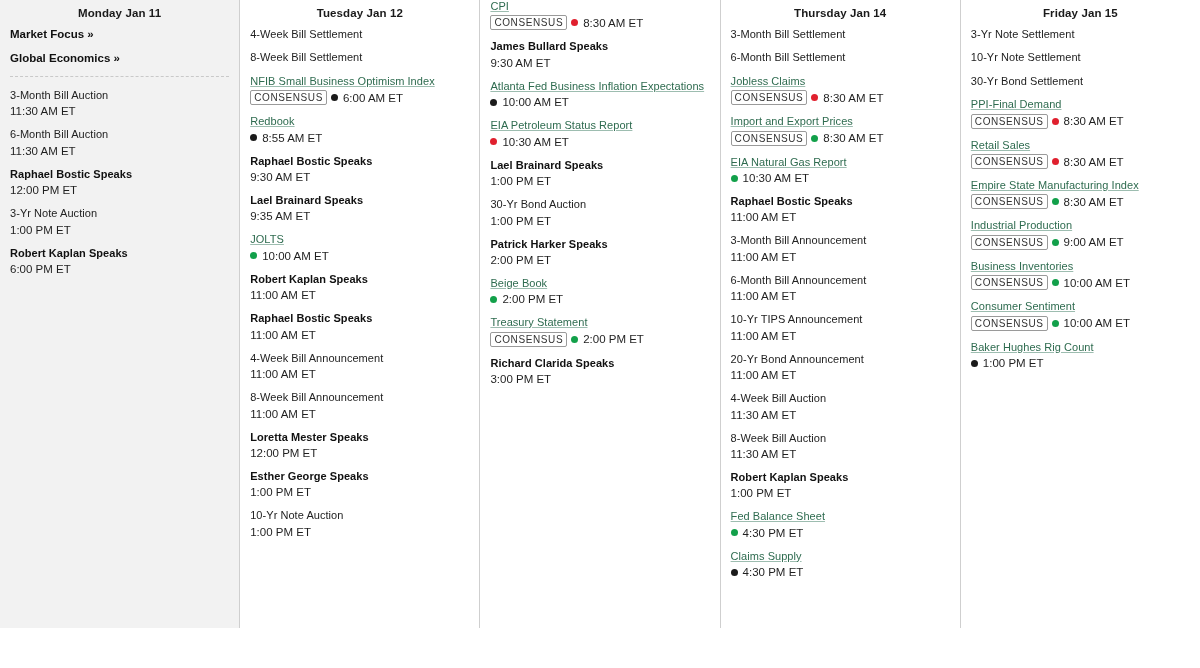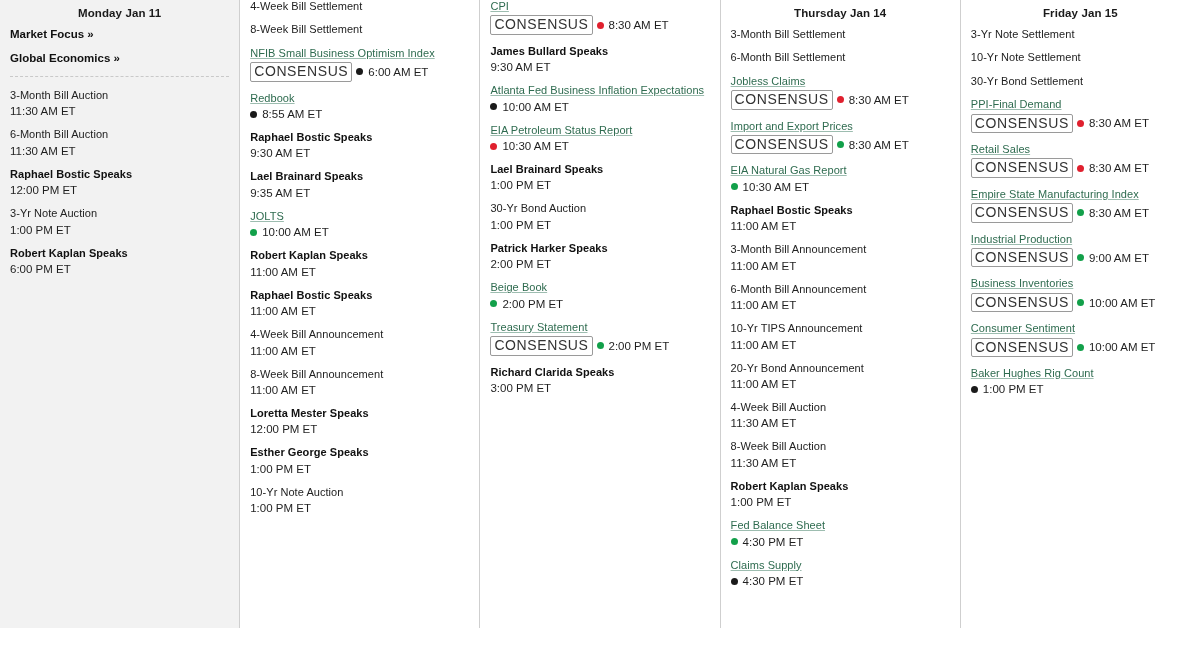--- a/index.html
+++ b/index.html
@@ -61,21 +61,21 @@
     margin-top: 2px;
     display: flex;
     align-items: center;
     flex-wrap: wrap;
     gap: 4px;
   }
   .consensus {
     display: inline-block;
     border: 1px solid #9a9a9a;
     border-radius: 2px;
-    font-size: 14px;
+    font-size: 10px;
     letter-spacing: 0.6px;
     padding: 1px 3px 1px 3px;
     color: #333;
     background: #ffffff;
     vertical-align: middle;
     line-height: 1.1;
     cursor: pointer;
   }
   .dot {
     display: inline-block;
@@ -138,20 +138,21 @@
         </div>
         <div class="event">
           <div class="event-title bold">Robert Kaplan Speaks</div>
           <div class="event-meta">
             <span class="time">6:00 PM ET</span>
           </div>
         </div>
       </div>
     </div>
     <div class="day-col">
+      <div class="day-header">Tuesday Jan 12</div>
       <div class="events">
         <div class="event">
           <div class="event-title plain">4-Week Bill Settlement</div>
         </div>
         <div class="event">
           <div class="event-title plain">8-Week Bill Settlement</div>
         </div>
         <div class="event">
           <div class="event-title link">NFIB Small Business Optimism Index</div>
           <div class="event-meta">

